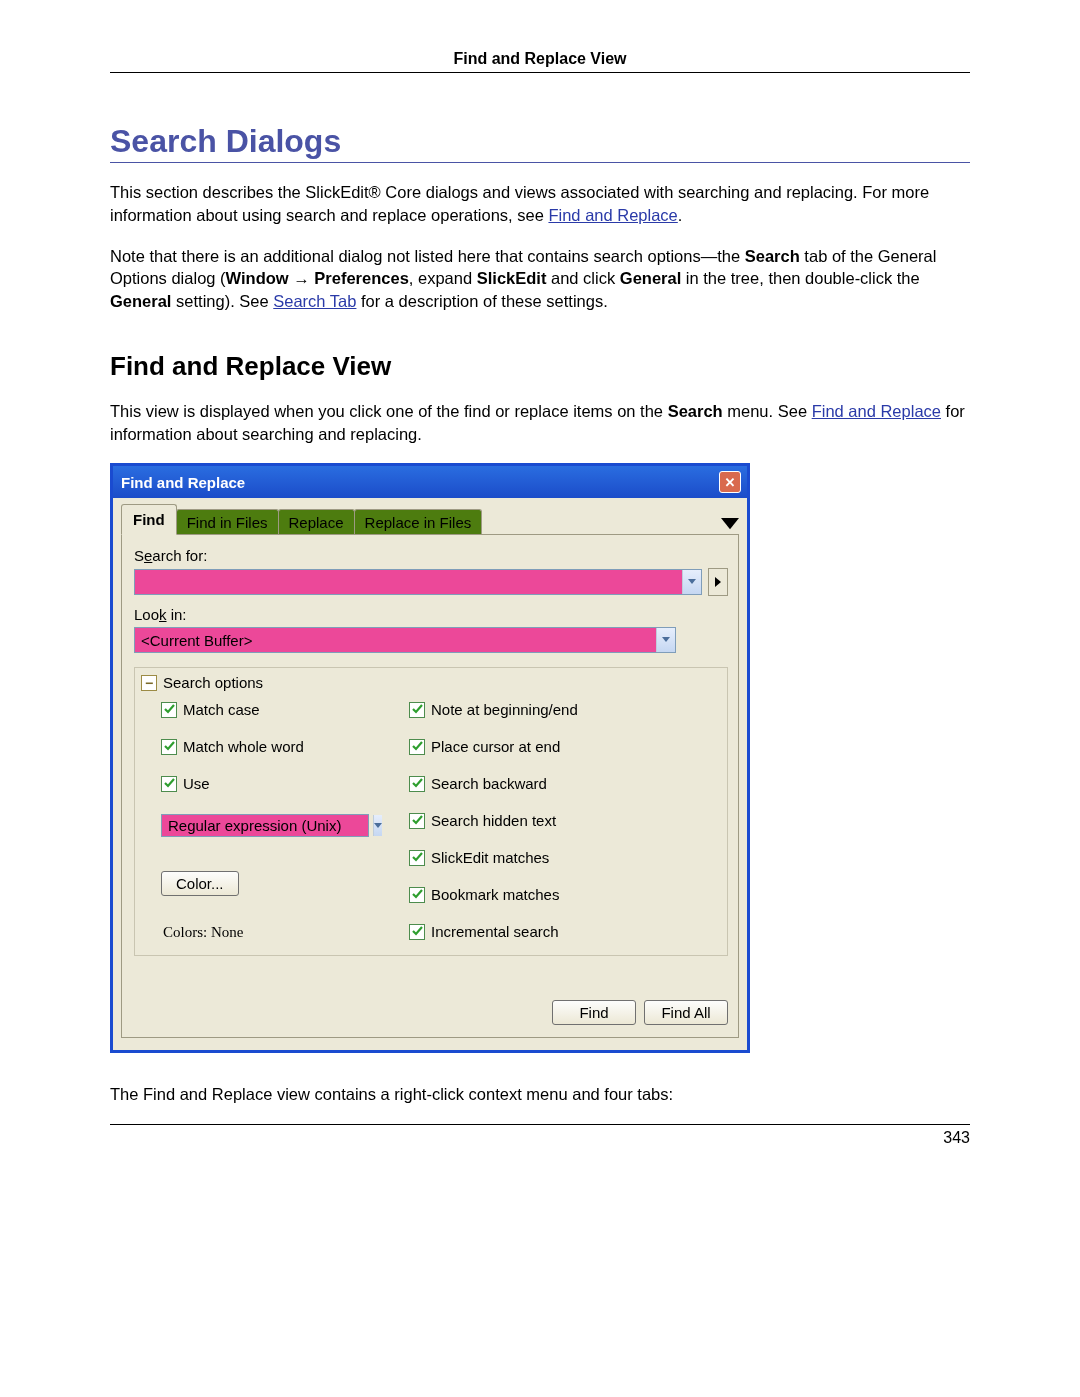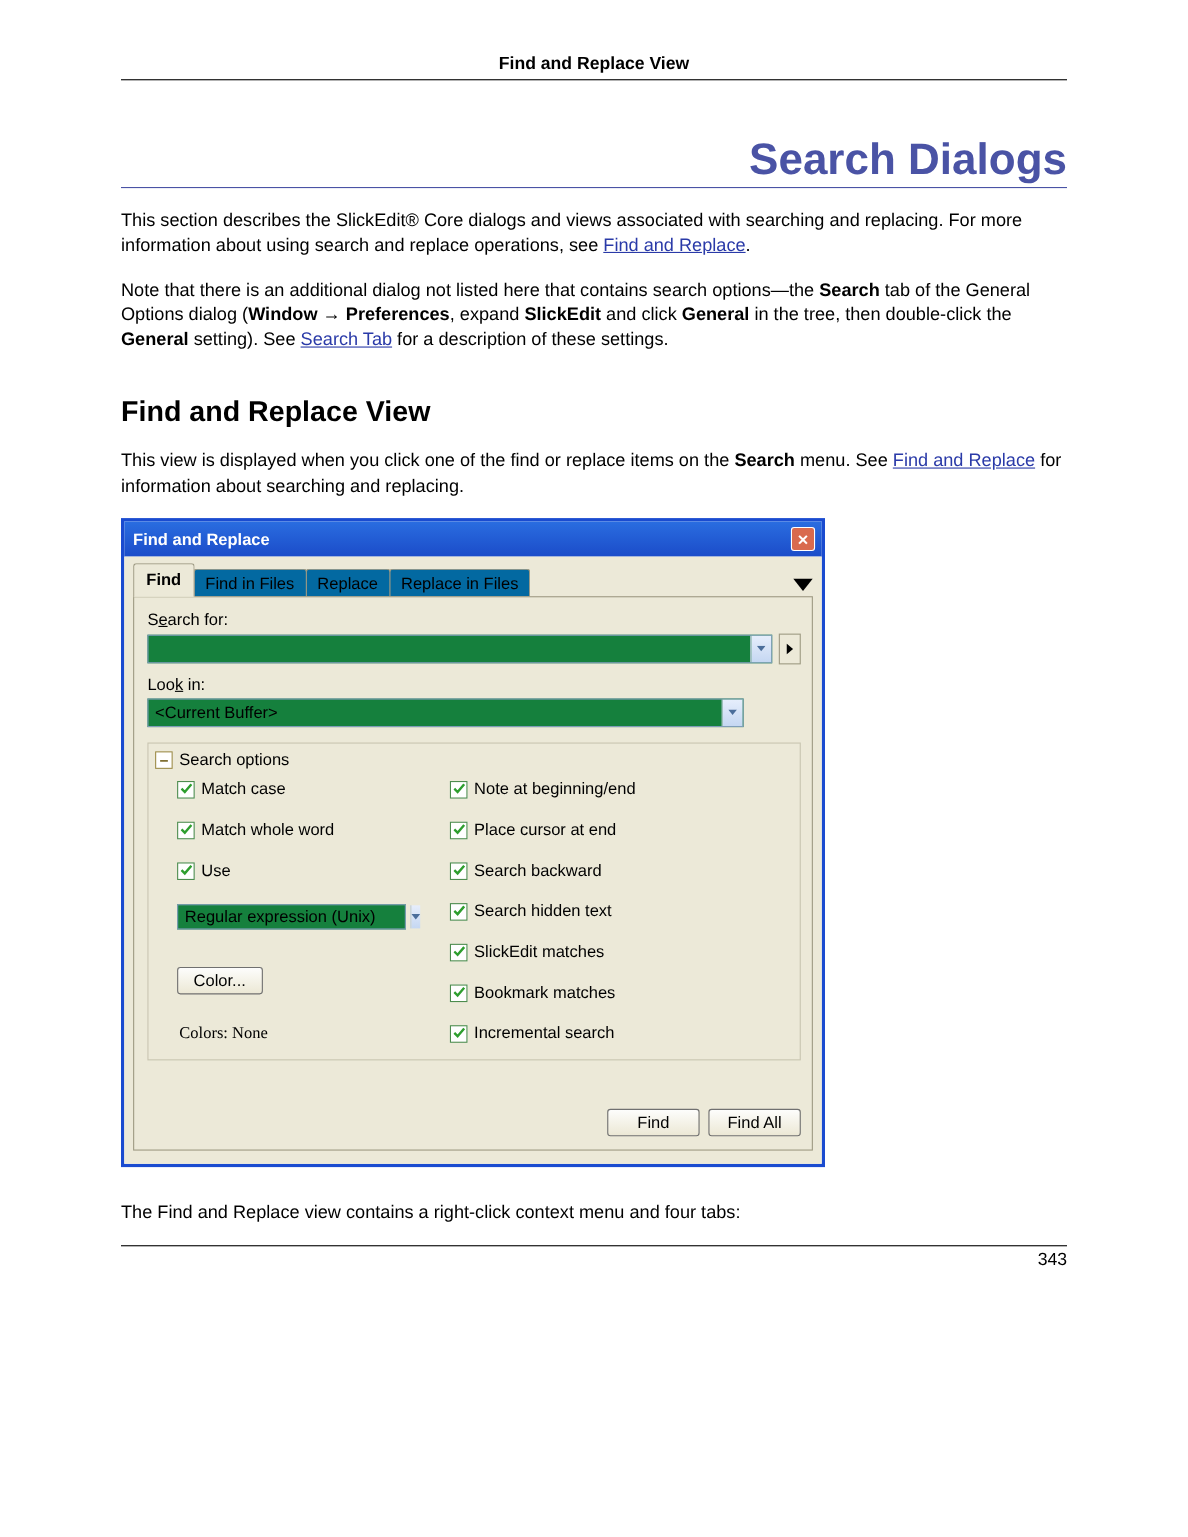--- a/index.html
+++ b/index.html
@@ -17,26 +17,25 @@
   .header-title {
     text-align: center;
     font-weight: bold;
     font-size: 16px;
     padding-bottom: 4px;
     border-bottom: 1px solid #000;
     margin-bottom: 50px;
   }
   h1.section-title {
     color: #4a53a5;
-    font-size: 40px;
+    font-size: 32px;
     font-weight: bold;
     margin: 0 0 6px 0;
     border-bottom: 1px solid #4a53a5;
     padding-bottom: 2px;
-    text-align: right;
   }
   .body-text {
     font-size: 16.5px;
     line-height: 1.38;
     margin: 18px 0;
   }
   h2.sub-title {
     font-size: 26px;
     font-weight: bold;
     margin: 38px 0 16px 0;
@@ -95,21 +94,21 @@
   .tabs-row {
     display: flex;
     align-items: flex-end;
     justify-content: space-between;
   }
   .tabs {
     display: flex;
     align-items: flex-end;
   }
   .tab {
-    background: #0369a1;
+    background: #4d7c0f;
     border: 1px solid #9e9a83;
     border-bottom: none;
     padding: 4px 10px 5px 10px;
     font-size: 15px;
     margin-right: -1px;
     border-top-left-radius: 3px;
     border-top-right-radius: 3px;
     position: relative;
     top: 1px;
     color: #000;
@@ -148,21 +147,21 @@
   .field-label .ul { text-decoration: underline; }
   .search-row {
     display: flex;
     align-items: center;
     gap: 6px;
   }
   .combo {
     flex: 1;
     display: flex;
     align-items: stretch;
-    background: #15803d;
+    background: #ec4899;
     border: 1px solid #7f9db9;
     height: 24px;
   }
   .combo input {
     border: none;
     flex: 1;
     padding: 2px 6px;
     font-size: 15px;
     outline: none;
     background: transparent;

